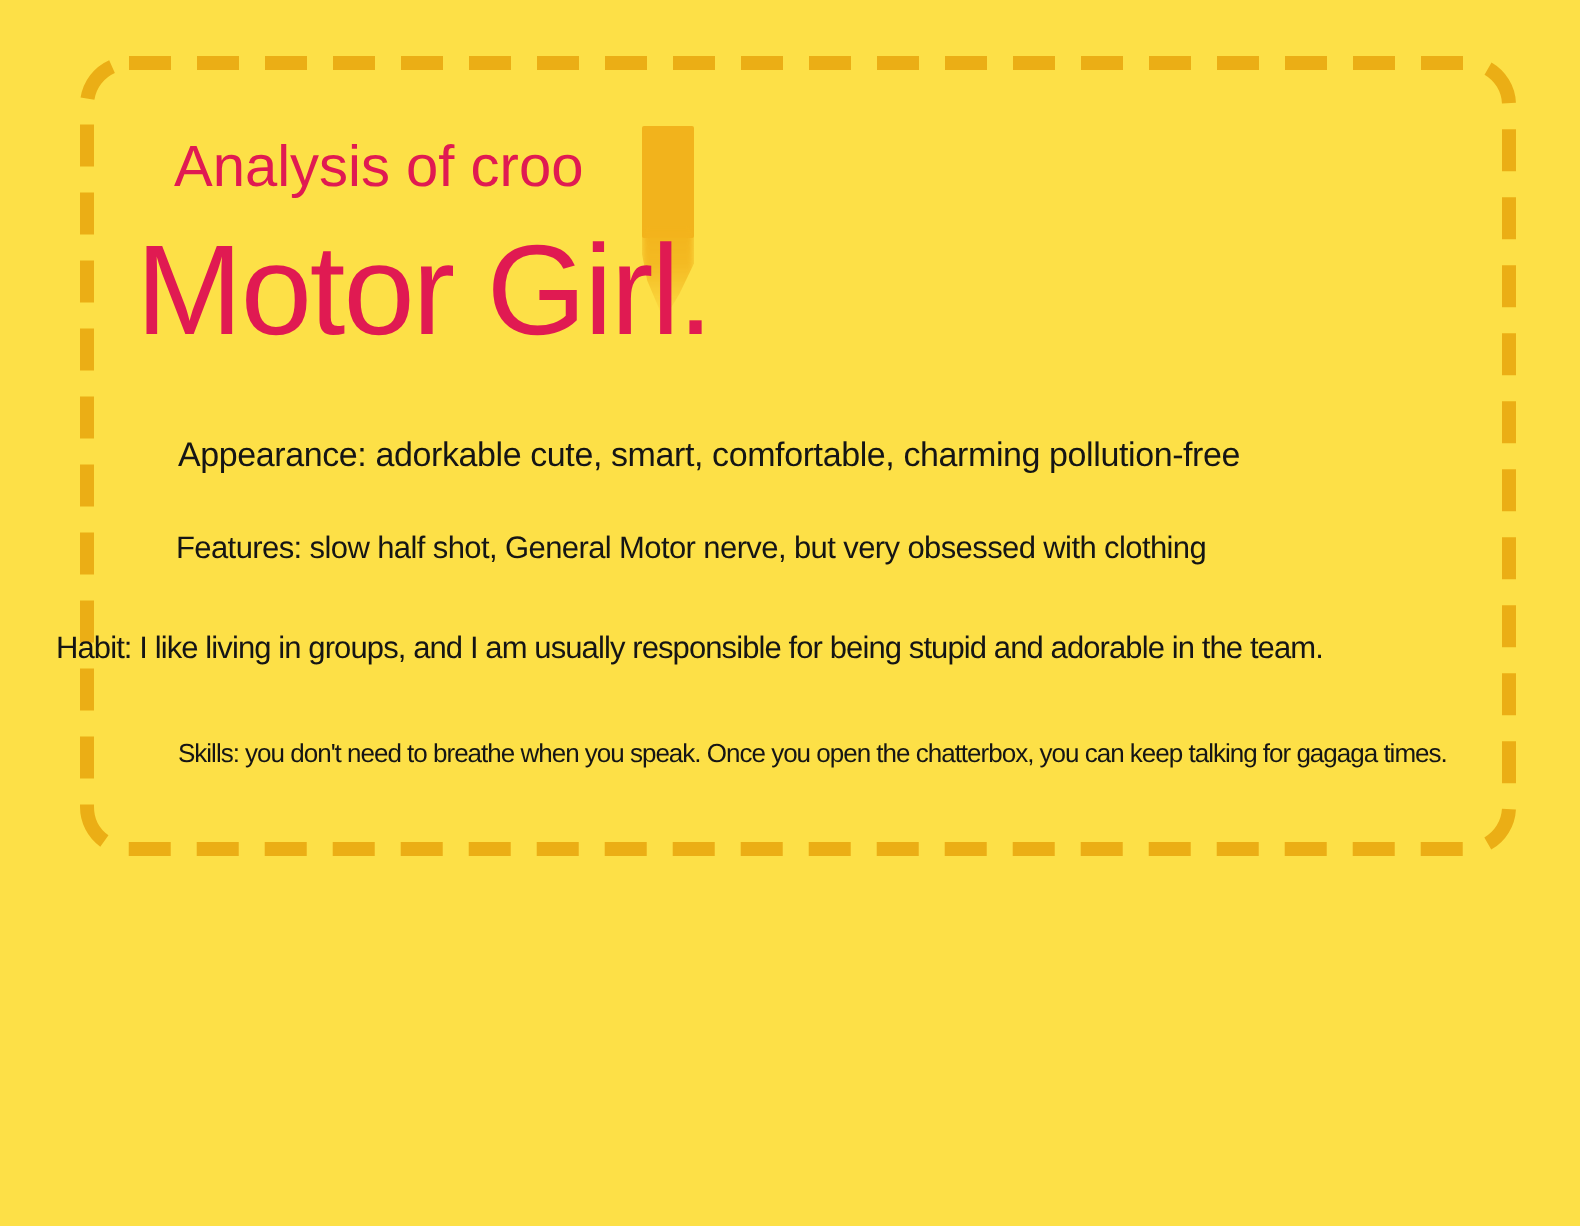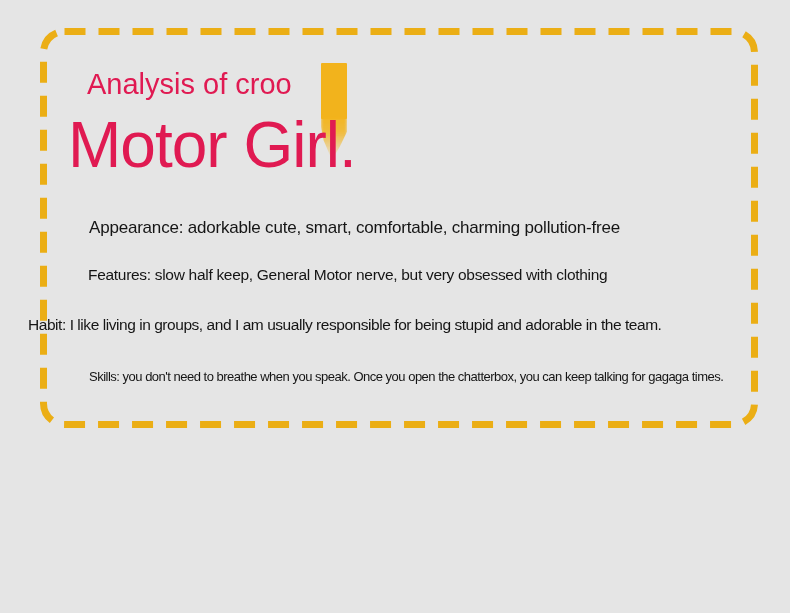--- a/index.html
+++ b/index.html
@@ -2,21 +2,21 @@
 <html style="--pink: #E01A52; --gold: #EBAE15; --gold-bright: #F2B31C;"><head>
 <meta charset="utf-8">
 <style>
   * { margin: 0; padding: 0; box-sizing: border-box; }
   html, body { background: #ffffff; }
   body {
     width: 790px; height: 613px;
     position: relative; overflow: hidden;
     font-family: "Liberation Sans", "DejaVu Sans", sans-serif;
   }
-  .slide { position: absolute; inset: 0; background: #e5e5e5; }
+  .slide { position: absolute; inset: 0; background: #fde047; }
 
   .card-border-svg {
     position: absolute; left: 0; top: 0;
     width: 790px; height: 613px;
     pointer-events: none;
     z-index: 3;
   }
   .card-border-svg rect {
     fill: none;
     stroke: var(--gold, #EBAE15);
@@ -77,17 +77,17 @@
   <div class="kicker">Analysis of croo</div>
 
   <div class="highlight-mark">
     <div class="bar"></div>
     <div class="tail"></div>
   </div>
 
   <div class="main-title">Motor Girl.</div>
 
   <div class="body-line line-appearance">Appearance: adorkable cute, smart, comfortable, charming pollution-free</div>
-  <div class="body-line line-features">Features: slow half keep, General Motor nerve, but very obsessed with clothing</div>
+  <div class="body-line line-features">Features: slow half shot, General Motor nerve, but very obsessed with clothing</div>
   <div class="body-line line-habit">Habit: I like living in groups, and I am usually responsible for being stupid and adorable in the team.</div>
   <div class="body-line line-skills">Skills: you don't need to breathe when you speak. Once you open the chatterbox, you can keep talking for gagaga times.</div>
 
 </div>
 
 </body></html>

